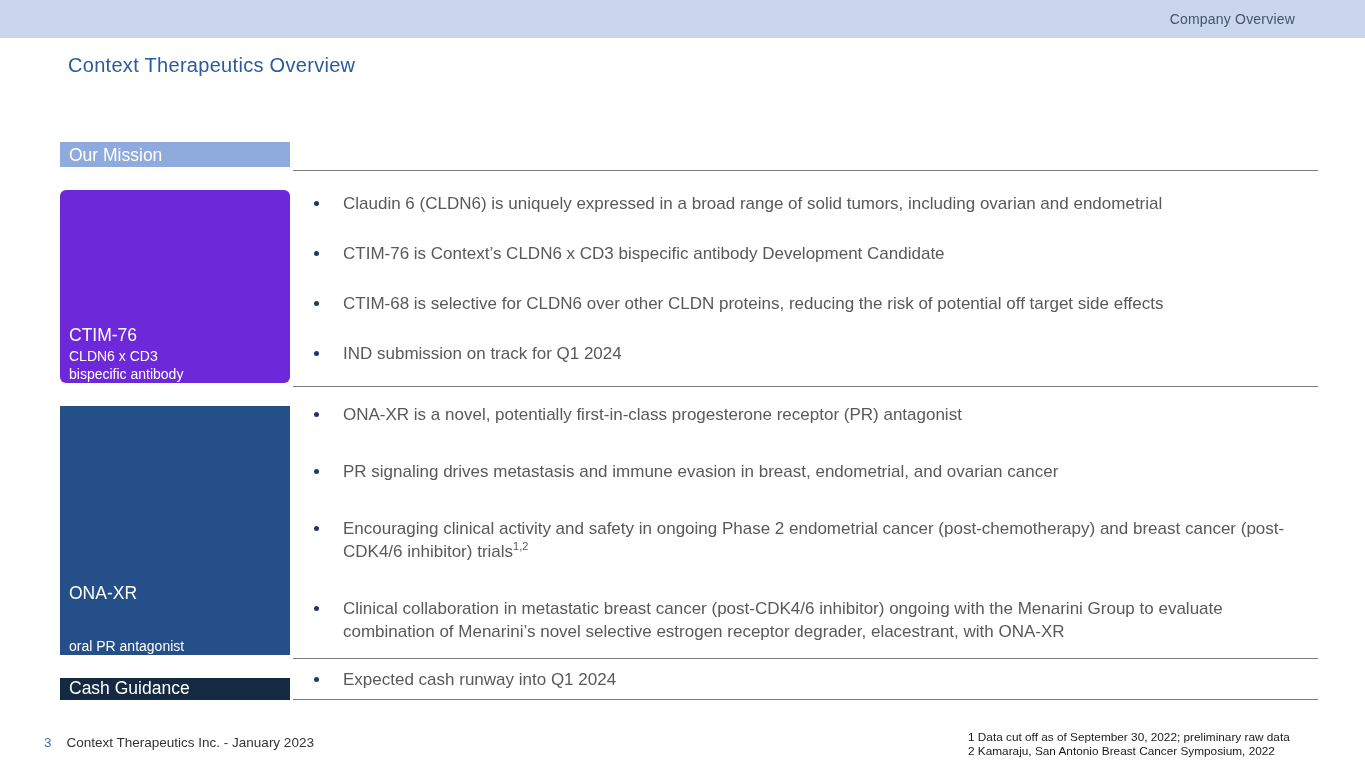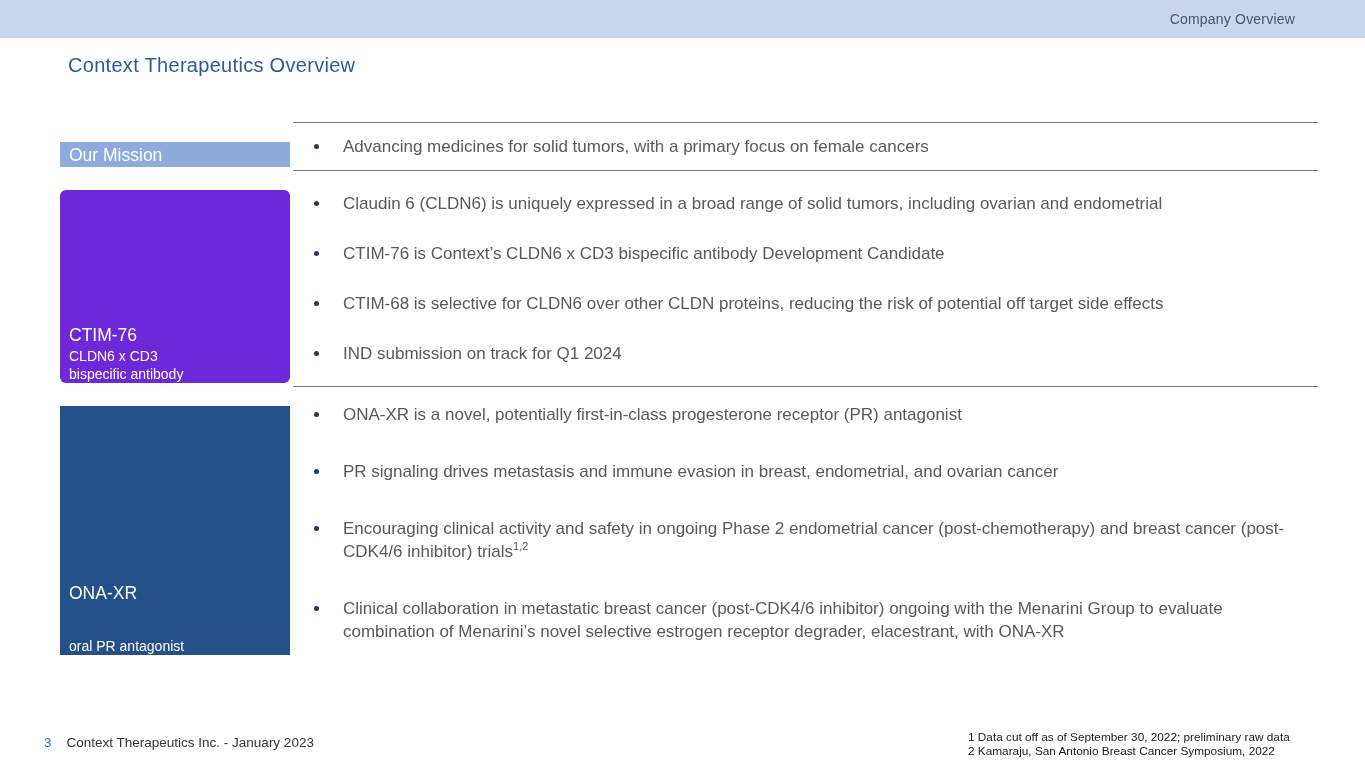--- a/index.html
+++ b/index.html
@@ -88,26 +88,20 @@
   </div>
 
   <h1 class="title">Context Therapeutics Overview</h1>
 
   <div class="overview-table">
 
     <div class="row row-1">
       <div class="label label-mission">
         <div class="label-title">Our Mission</div>
       </div>
-      <div class="content">
-        <div class="bullet">
-          <span class="dot"></span>
-          <span>Advancing medicines for solid tumors, with a primary focus on female cancers</span>
-        </div>
-      </div>
     </div>
 
     <div class="row row-2">
       <div class="label label-ctim">
         <div class="label-title">CTIM-76</div>
         <div class="label-sub">CLDN6 x CD3</div>
         <div class="label-sub">bispecific antibody</div>
       </div>
       <div class="content">
         <div class="bullet">
@@ -147,20 +141,31 @@
           <span class="dot"></span>
           <span>Encouraging clinical activity and safety in ongoing Phase 2 endometrial cancer (post-chemotherapy) and breast cancer (post-CDK4/6 inhibitor) trials</span><sup>1,2</sup>
         </div>
         <div class="bullet">
           <span class="dot"></span>
           <span>Clinical collaboration in metastatic breast cancer (post-CDK4/6 inhibitor) ongoing with the Menarini Group to evaluate combination of Menarini’s novel selective estrogen receptor degrader, elacestrant, with ONA-XR</span>
         </div>
       </div>
     </div>
 
+    <div class="row row-4">
+      <div class="label label-cash">
+        <div class="label-title">Cash Guidance</div>
+      </div>
+      <div class="content">
+        <div class="bullet">
+          <span class="dot"></span>
+          <span>Expected cash runway into Q1 2024</span>
+        </div>
+      </div>
+    </div>
 
   </div>
 
   <div class="footer-left">
     <span class="page-num">3</span>
     <span>Context Therapeutics Inc. - January 2023</span>
   </div>
 
   <div class="footnotes">
     <div>1 Data cut off as of September 30, 2022; preliminary raw data</div>

